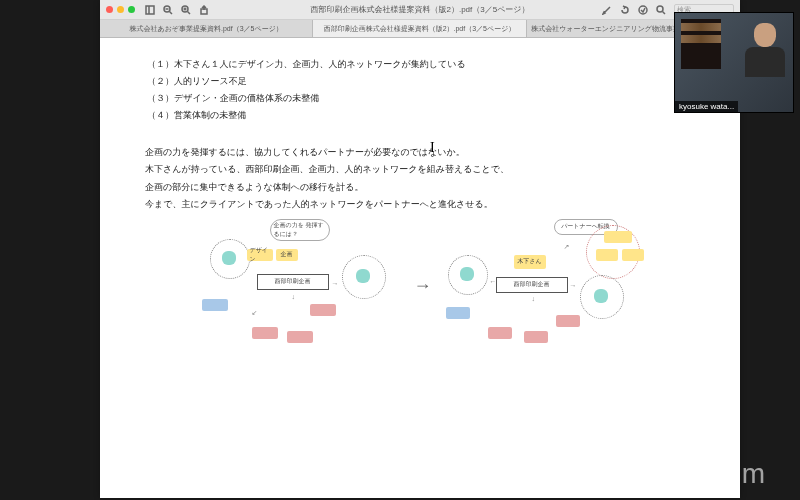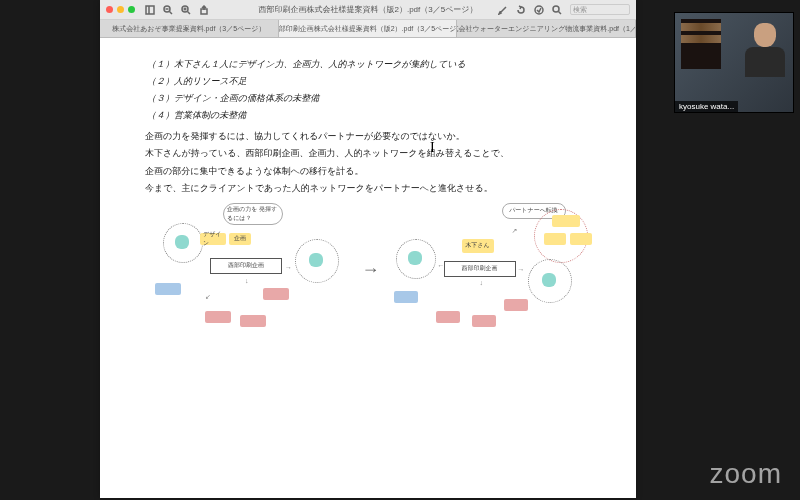--- a/index.html
+++ b/index.html
@@ -5,21 +5,21 @@
   * { margin: 0; padding: 0; box-sizing: border-box; }
   body {
     width: 800px; height: 500px;
     background: #1a1a1a;
     font-family: -apple-system, "Hiragino Sans", sans-serif;
     position: relative; overflow: hidden;
   }
   .app-window {
     position: absolute;
     left: 100px; top: 0;
-    width: 536px; height: 498px;
+    width: 640px; height: 498px;
     background: #fff;
     display: flex; flex-direction: column;
     box-shadow: 0 0 6px rgba(0,0,0,.3);
   }
   .titlebar {
     height: 20px; background: #e8e8e8;
     border-bottom: 1px solid #d0d0d0;
     display: flex; align-items: center;
     font-size: 8px; color: #555; position: relative;
   }
@@ -32,21 +32,21 @@
   .tb-icons svg { width: 10px; height: 10px; stroke: #666; fill: none; stroke-width: 1.5; }
   .tb-title { position: absolute; left: 50%; transform: translateX(-50%); }
   .tb-right { margin-left: auto; margin-right: 6px; display: flex; gap: 8px; align-items: center; }
   .tb-right svg { width: 10px; height: 10px; stroke: #666; fill: none; stroke-width: 1.5; }
   .searchbox { width: 60px; height: 11px; border: 1px solid #ccc; border-radius: 2px; font-size: 7px; padding: 0 2px; color: #999; display:flex; align-items:center;}
   .tabbar { height: 18px; background: #d8d8d8; display: flex; border-bottom: 1px solid #bbb; }
   .tab { flex:1; display:flex; align-items:center; justify-content:center; font-size: 7px; color:#555; border-right:1px solid #bbb; padding:0 4px; overflow:hidden; white-space:nowrap; }
   .tab.active { background: #eee; }
   .doc { flex:1; background:#fff; padding: 18px 40px 10px 45px; color:#222; overflow:hidden; position:relative;}
   .h1 { font-size: 12px; font-weight: 600; margin-bottom: 10px; }
-  .list { font-size: 9px; line-height: 1.9; margin-bottom: 4px; margin-left: 2px; font-style: italic;}
+  .list { font-size: 9px; line-height: 1.9; margin-bottom: 20px; margin-left: 2px;}
   .para { font-size: 9px; line-height: 1.9; }
   .cursor { position:absolute; left:330px; top:100px; width:1px; height:14px; }
   .cursor::before { content:"I"; font-family: serif; font-size:14px; color:#000;}
   .diagrams { display:flex; align-items:center; justify-content:center; gap:12px; margin-top:6px; }
   .diagram { width: 210px; height: 130px; position:relative; font-size:5px; color:#444;}
   .arrow-sep { font-size:18px; color:#666; }
   .node { position:absolute; border:1px solid #555; background:#fff; display:flex; align-items:center; justify-content:center; font-size:6px; padding:2px 3px; }
   .node.yellow { background:#ffe58a; border:none; border-radius:2px;}
   .node.teal { background:#8fd9cf; border:none; border-radius:6px; width:14px; height:14px;}
   .node.blue { background:#a8c8e8; border:none; border-radius:2px;}
@@ -59,21 +59,21 @@
     border:1px solid #000;
   }
   .video-tile .shelf { position:absolute; left:6px; top:6px; width:40px; height:50px; background:#1a1210;}
   .video-tile .shelf::before, .video-tile .shelf::after { content:""; position:absolute; width:100%; height:8px; background:linear-gradient(90deg,#8a6a4a,#6a4a2a,#8a6a4a); }
   .video-tile .shelf::before{top:4px}.video-tile .shelf::after{top:16px}
   .person { position:absolute; right:6px; top:10px; width:45px; height:60px; }
   .person .head { width:22px; height:24px; background:#c9a080; border-radius:40% 40% 45% 45%; margin:0 auto; }
   .person .body { width:40px; height:30px; background:#2a2a2a; border-radius:8px 8px 0 0; margin:0 auto; }
   .nametag { position:absolute; left:0; bottom:0; background:rgba(0,0,0,.7); color:#fff; font-size:8px; padding:1px 4px; }
   .zoom-logo {
-    position:absolute; right:18px; bottom:10px;
+    position:absolute; right:34px; bottom:10px;
     font-size:28px; font-weight:500; color:rgba(255,255,255,.6);
     letter-spacing:1px; font-family: Arial, sans-serif;
   }
   .darr  { position:absolute; font-size:7px; color:#888;}
 </style>
 </head>
 <body>
 
 <div class="app-window">
   <div class="titlebar">

